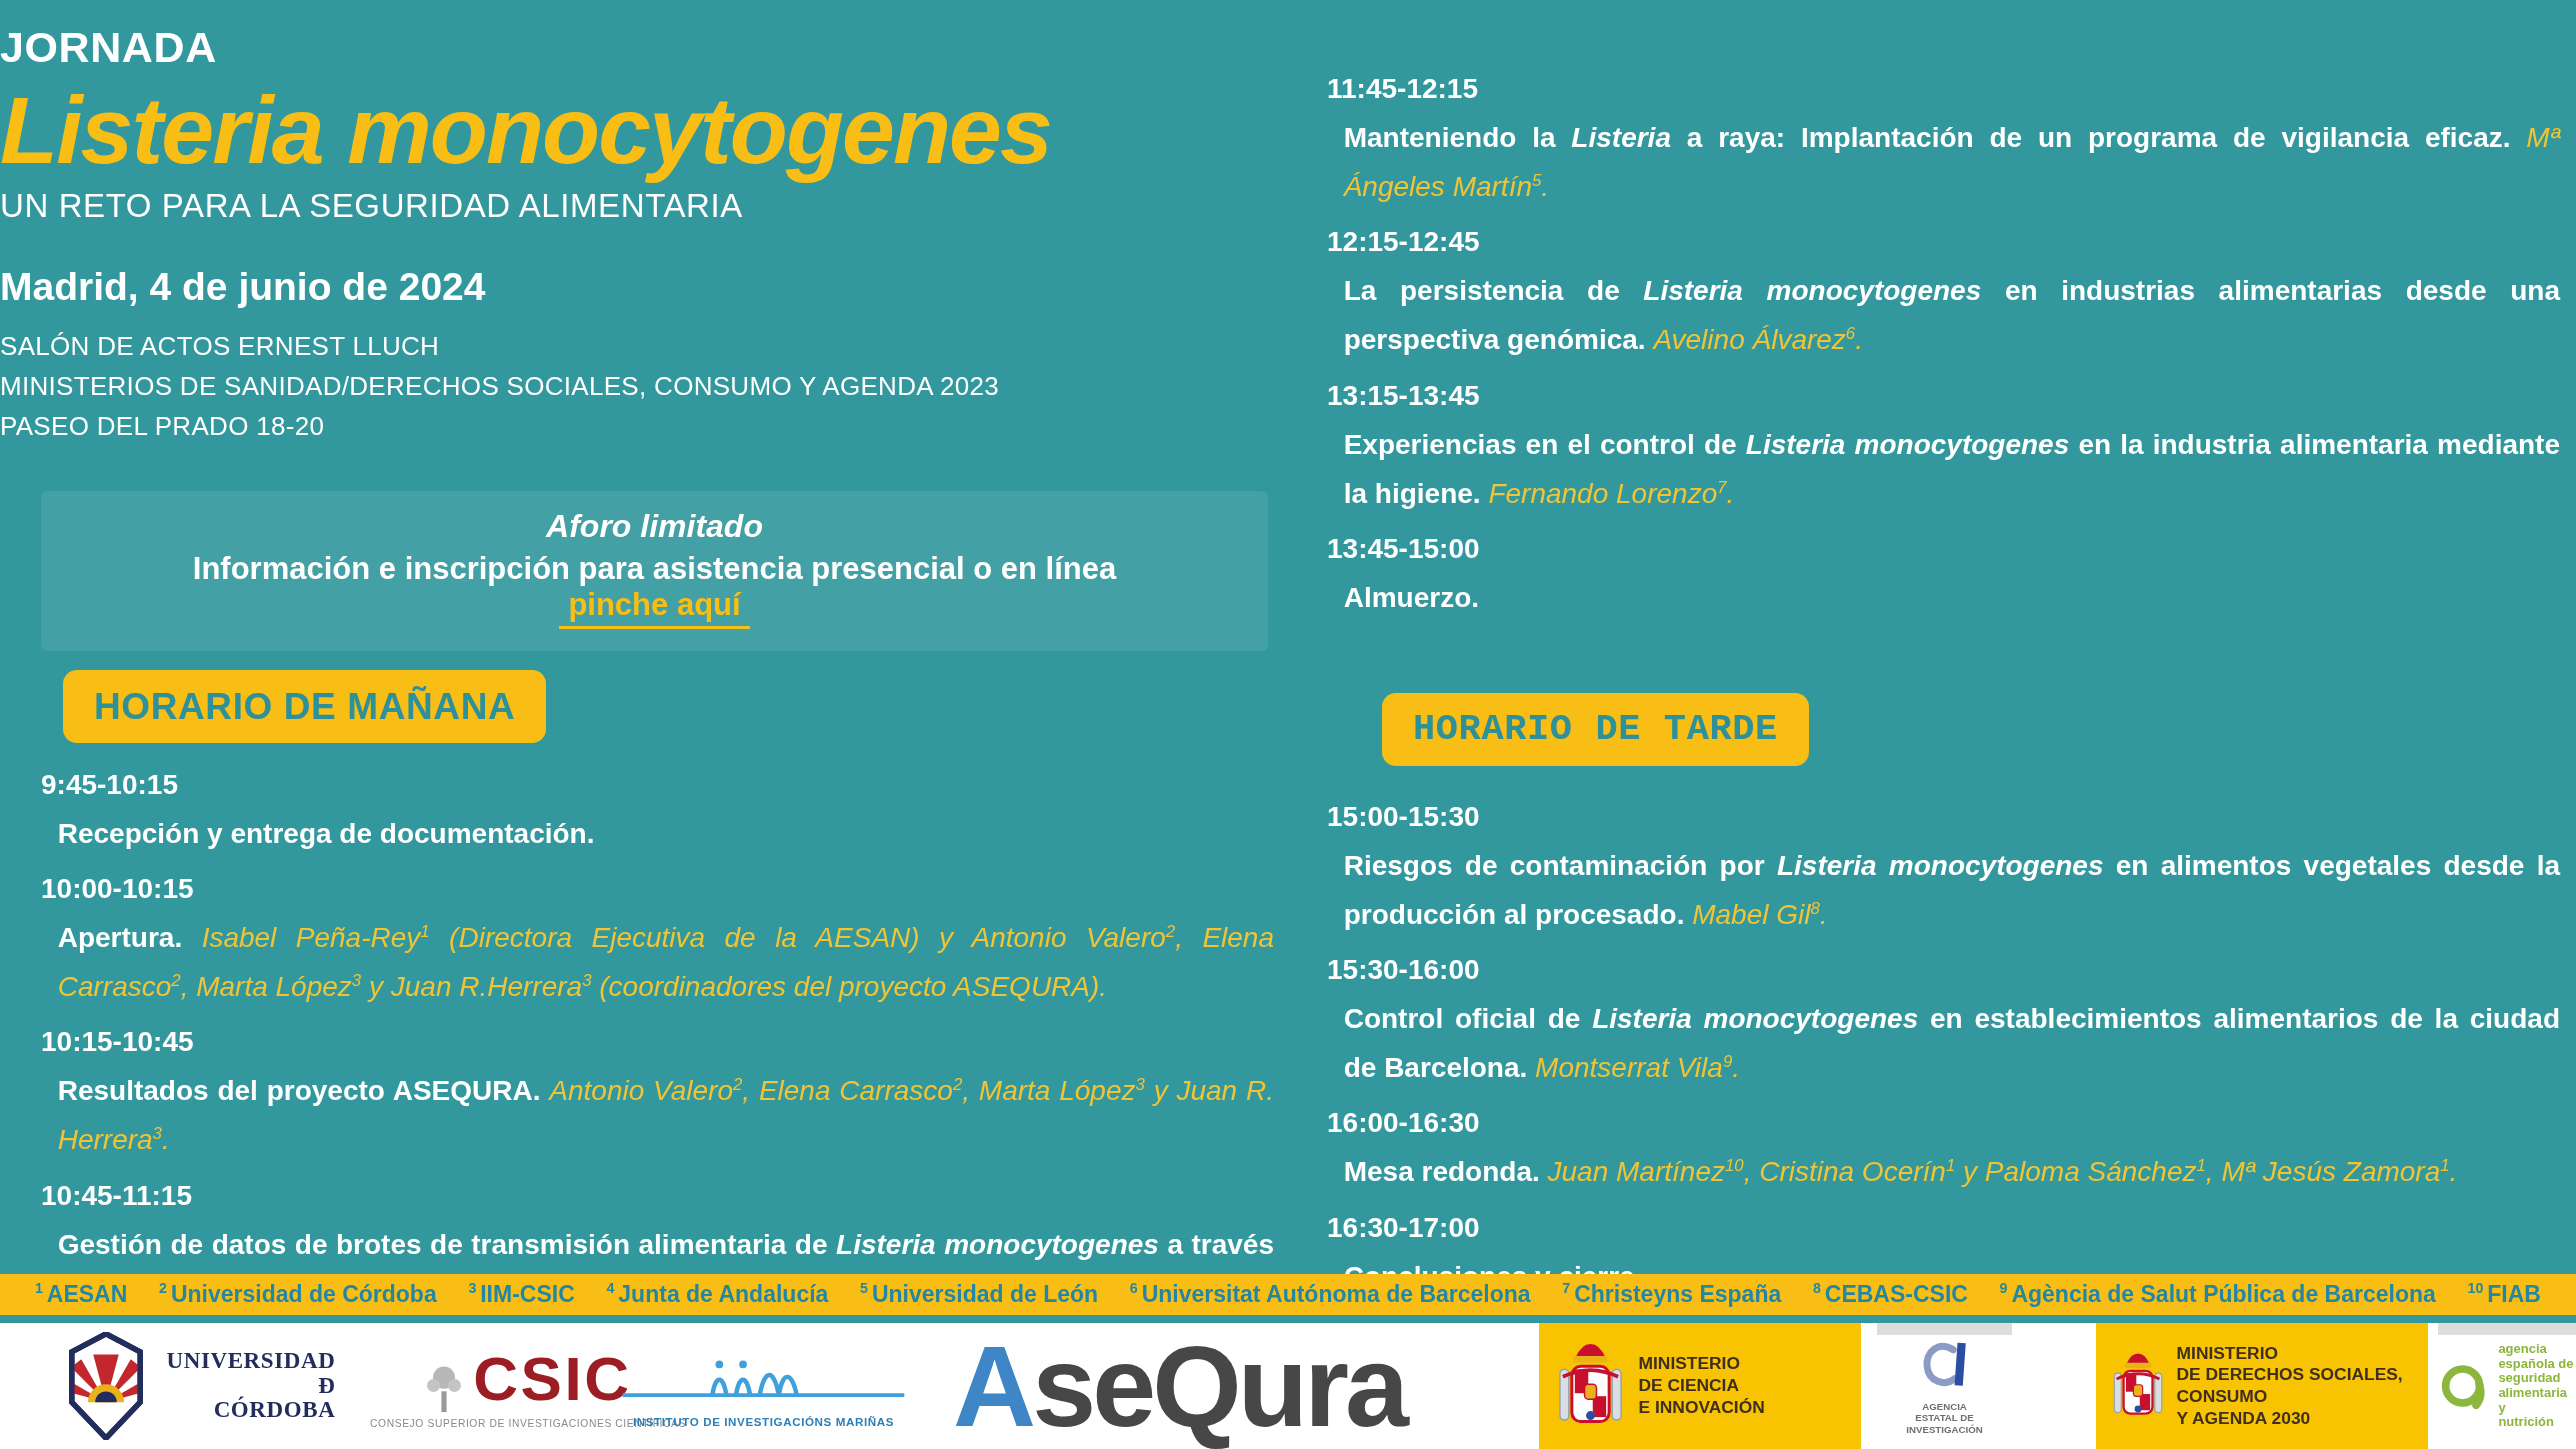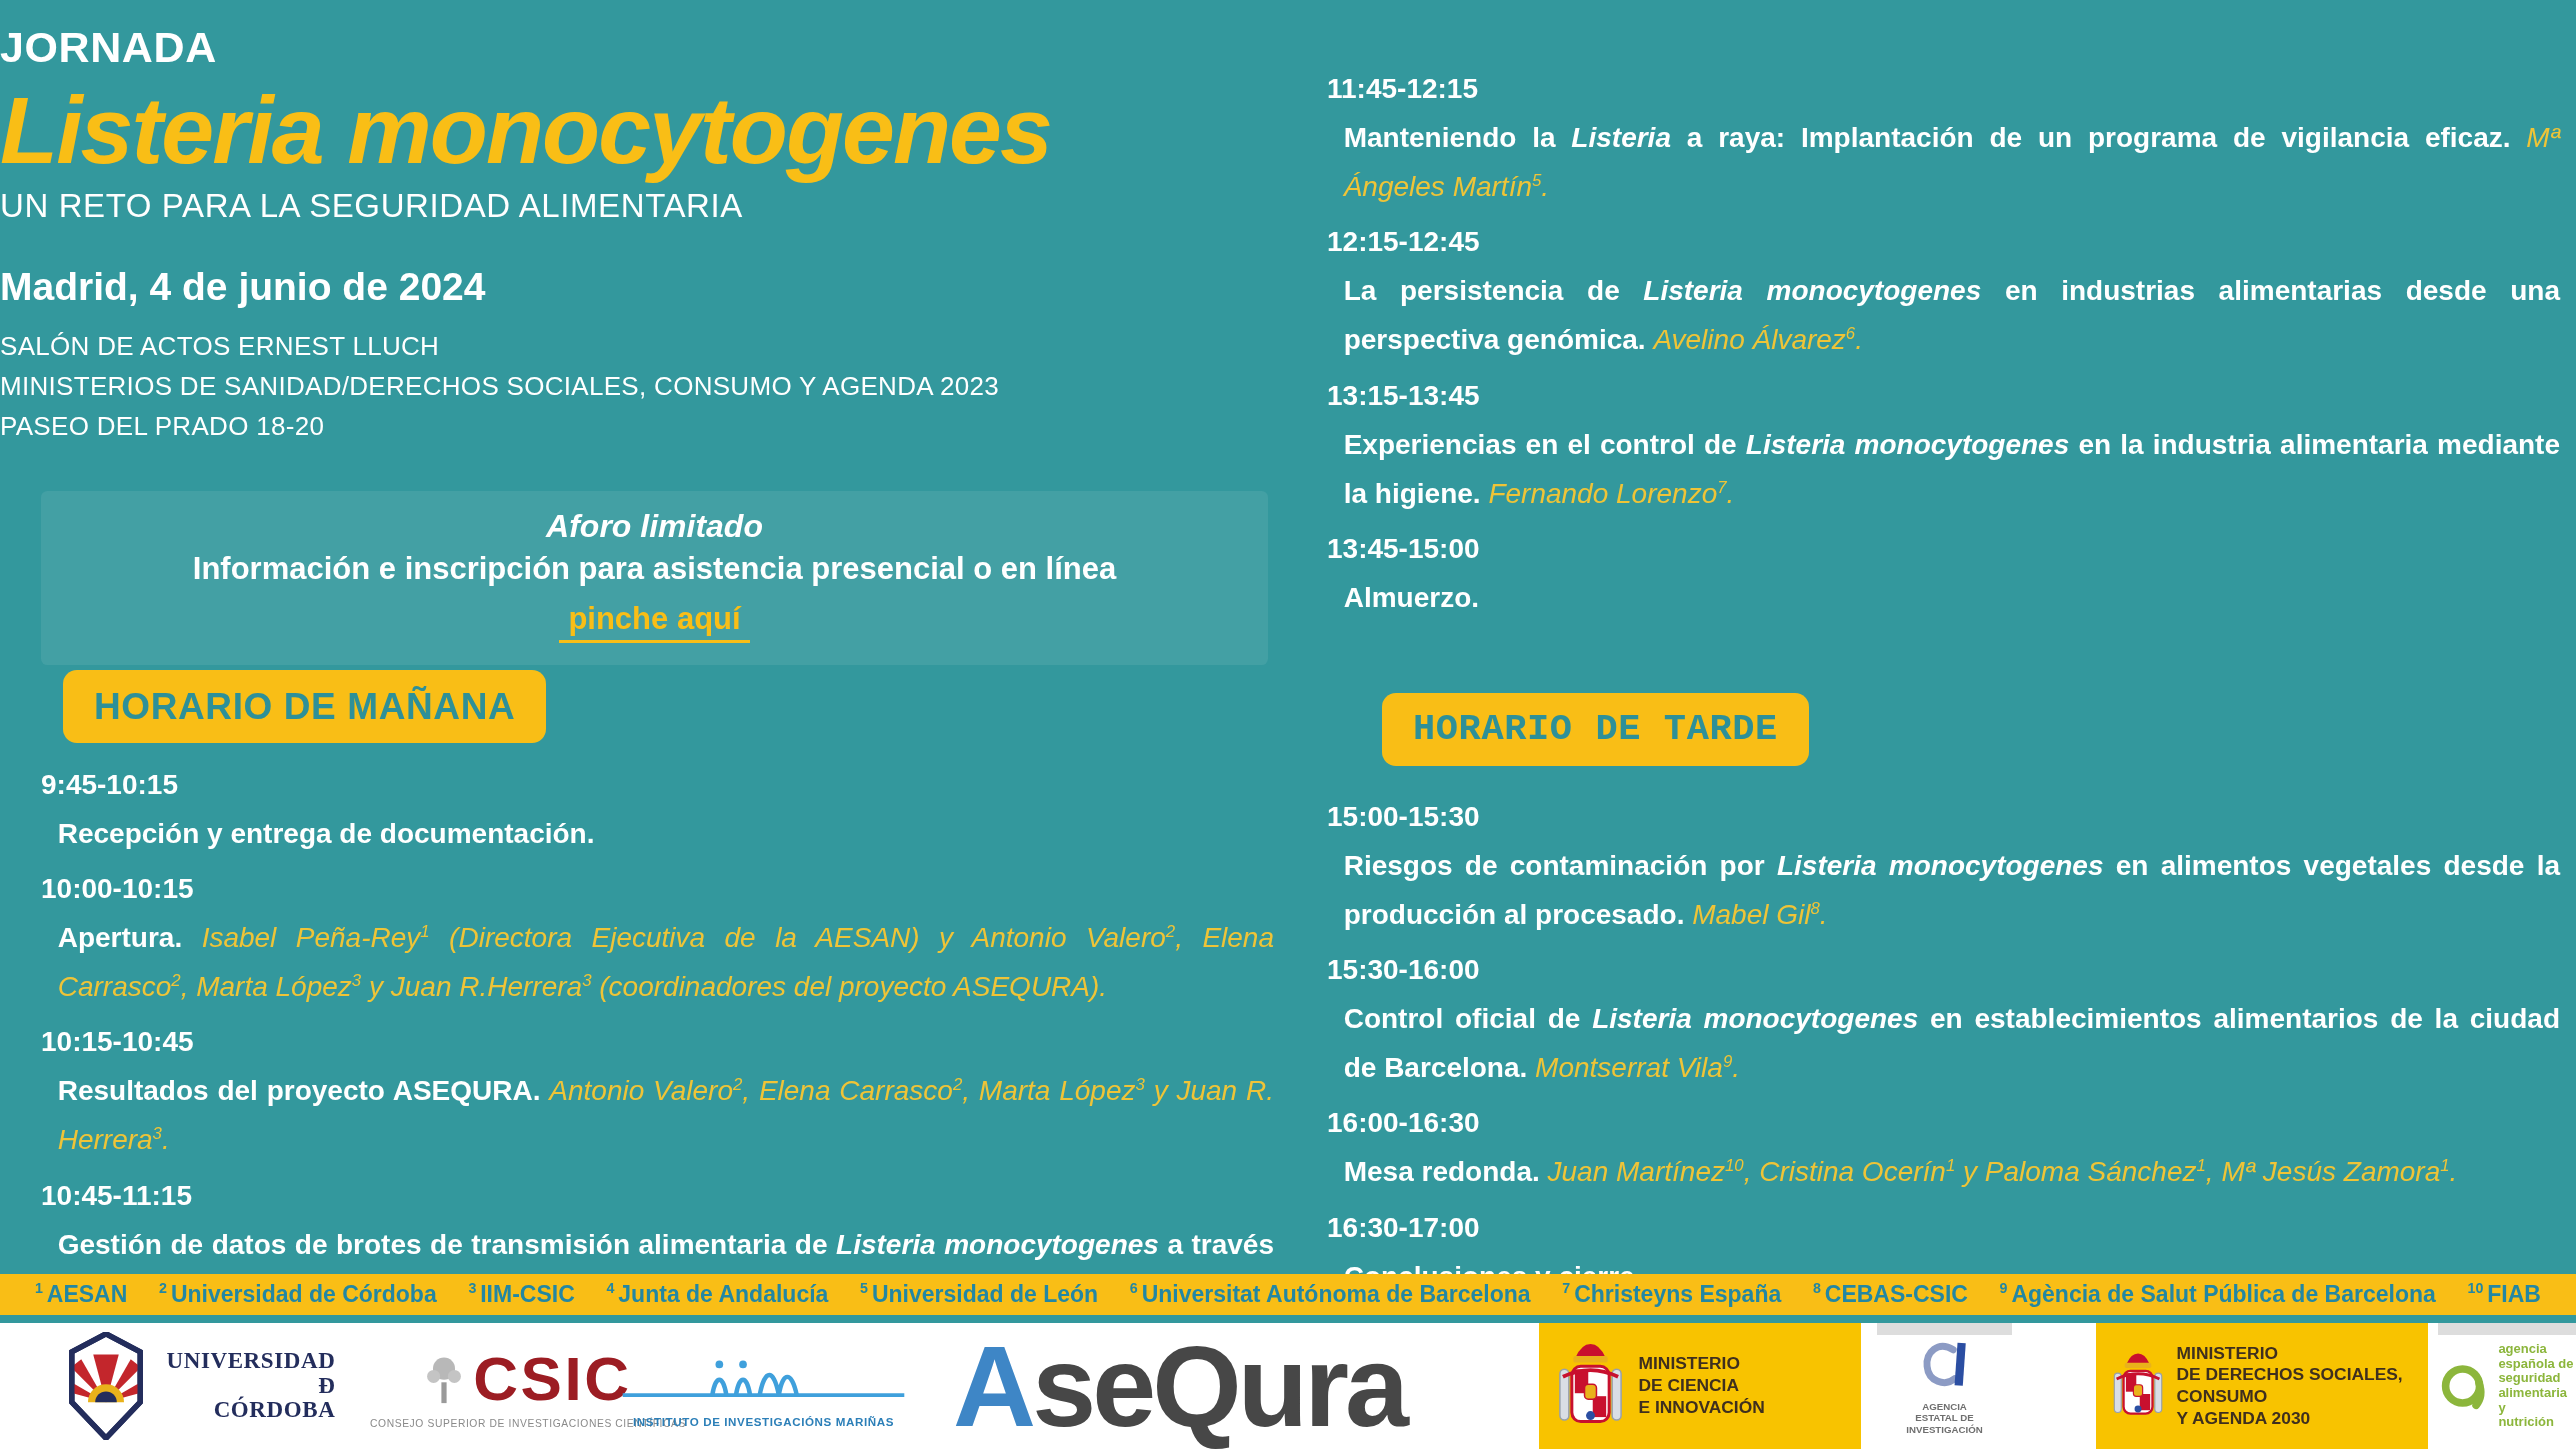--- a/index.html
+++ b/index.html
@@ -21,21 +21,21 @@
   .venue + .venue{margin-top:0;}
   
   .info-box{
     position:absolute;top:491px;left:41px;width:1227px;box-sizing:border-box;
     padding:16.7px 19.3px 22px 19.3px;border-radius:6.4px;
     background:rgba(255,255,255,.08);text-align:center;color:#fff;
   }
   .aforo{font-size:32px;font-weight:700;font-style:italic;}
   .info-line{margin-top:6.4px;font-size:31px;font-weight:700;}
   .register-link{
-    display:inline-block;margin-top:14px;font-size:31px;font-weight:700;
+    display:inline-block;margin-top:0;font-size:31px;font-weight:700;
     color:var(--accent-yellow,#F9BE16);text-decoration:none;
     border-bottom:3.9px solid var(--accent-yellow,#F9BE16);padding:0 9px 2.6px 9px;cursor:pointer;
   }
   
   .badge{
     display:inline-block;background:var(--accent-yellow,#F9BE16);
     color:var(--badge-text,#2E9098);font-size:37px;font-weight:700;letter-spacing:0.6px;
     padding:15.5px 31px;border-radius:14px;margin-left:22px;margin-bottom:16.7px;
   }
   .badge-tarde{margin-top:64px;margin-bottom:26px;margin-left:55px;font-family:Liberation Mono, monospace;}
@@ -63,21 +63,21 @@
   .fnote sup{font-size:62%;line-height:0;margin-right:3.9px;}
   
   .logos{position:absolute;top:1323px;left:0;width:100%;height:126px;background:#fff;}
   .logo{position:absolute;top:50%;transform:translateY(-50%);}
   .uco{left:61px;display:flex;align-items:center;gap:15.5px;text-align:right;}
   .uco-text{
     font-family:"Liberation Serif",serif;font-size:23px;line-height:1.08;
     color:#232D5C;white-space:pre-line;letter-spacing:0.6px;font-weight:700;
   }
   .csic{left:370px;text-align:center;}
-  .csic-row{display:flex;align-items:center;gap:9px;justify-content:center;}
+  .csic-row{display:flex;align-items:flex-end;gap:9px;justify-content:center;}
   .csic-acronym{font-size:62px;font-weight:700;color:#9C1D23;letter-spacing:2.6px;}
   .csic-caption{margin-top:3.9px;font-size:10.3px;color:#8a8a8a;letter-spacing:0.6px;}
   .iim{left:612px;width:303px;text-align:center;}
   .iim-caption{margin-top:5.2px;font-size:11.6px;font-weight:700;color:#2C7FB8;letter-spacing:0.6px;}
   .asequra{left:953px;font-size:115px;font-weight:700;letter-spacing:-3.9px;color:#474747;line-height:1;}
   .aq-a{color:#3E86C6;}
   .gov-tile{
     top:0;transform:none;height:100%;box-sizing:border-box;background:#F8C300;
     display:flex;align-items:center;gap:13px;padding:0 15.5px;
   }

